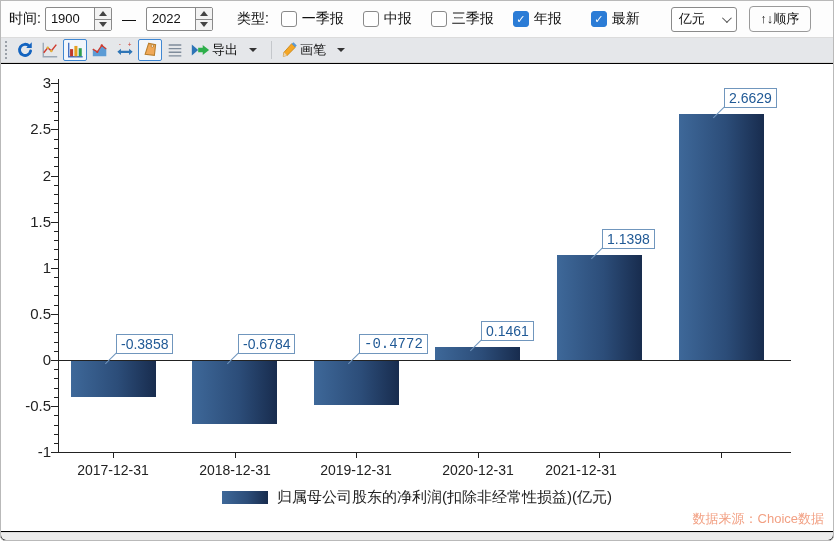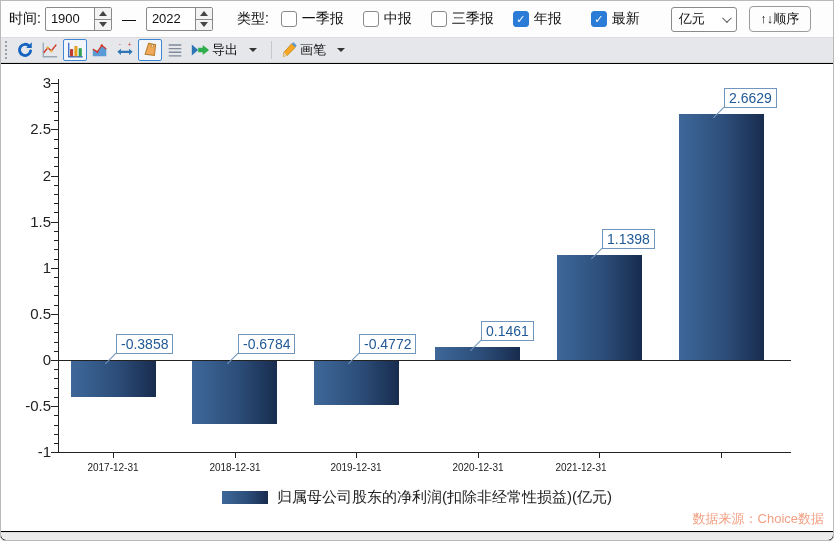--- a/index.html
+++ b/index.html
@@ -63,21 +63,21 @@
   .tbtext { margin: 0 2px 0 2px; }
   .caret { width: 0; height: 0; border-left: 4px solid transparent; border-right: 4px solid transparent; border-top: 4px solid #333; margin: 0 8px 0 6px; }
   .sep { width: 1px; height: 18px; background: #c4c7cb; margin: 0 6px; }
   
   .chart { position: absolute; top: 63px; left: 0; right: 0; bottom: 9px; background: #fff; }
   .plot { position: absolute; inset: 0; }
   .axis { position: absolute; background: #222; }
   .tick { position: absolute; background: #222; height: 1px; }
   .xtickmark { position: absolute; background: #222; width: 1px; height: 5px; }
   .ylab { position: absolute; width: 42px; text-align: right; font-size: 15px; color: #222; }
-  .xlab { position: absolute; width: 110px; text-align: center; font-size: 10px; color: #222; }
+  .xlab { position: absolute; width: 110px; text-align: center; font-size: 14px; color: #222; }
   .bar { position: absolute; }
   .vlabel {
     position: absolute; height: 20px; padding: 1px 4px; background: #fff;
     border: 1px solid #7096bd; font-size: 14px; color: #215a96; line-height: 17px; white-space: nowrap;
   }
   .leader { position: absolute; left: 0; top: 100%; width: 16px; height: 0; border-top: 1px solid #7096bd; transform-origin: 0 0; transform: rotate(135deg); }
   .legend { position: absolute; left: 0; right: 0; top: 424px; display: flex; align-items: center; justify-content: center; }
   .lswatch { width: 46px; height: 13px; margin-right: 9px; }
   .ltext { font-size: 15px; color: #222; }
   
@@ -285,21 +285,21 @@
         <div class="xtickmark" style="left: 112px; top: 389px;"></div>
         <div class="xlab" style="left: 57px; top: 398px;">2017-12-31</div>
         <div class="vlabel" style="left: 115px; top: 270px; border-color: rgb(112, 150, 189); color: rgb(33, 90, 150);">-0.3858<div class="leader" style="border-top-color: rgb(112, 150, 189);"></div></div>
         <div class="bar" style="left: 191px; top: 297px; width: 85px; height: 63px; background: linear-gradient(90deg, rgb(62, 104, 153) 0%, rgb(44, 77, 121) 55%, rgb(24, 44, 78) 100%);"></div>
         <div class="xtickmark" style="left: 234px; top: 389px;"></div>
         <div class="xlab" style="left: 179px; top: 398px;">2018-12-31</div>
         <div class="vlabel" style="left: 237px; top: 270px; border-color: rgb(112, 150, 189); color: rgb(33, 90, 150);">-0.6784<div class="leader" style="border-top-color: rgb(112, 150, 189);"></div></div>
         <div class="bar" style="left: 313px; top: 297px; width: 85px; height: 44px; background: linear-gradient(90deg, rgb(62, 104, 153) 0%, rgb(44, 77, 121) 55%, rgb(24, 44, 78) 100%);"></div>
         <div class="xtickmark" style="left: 355px; top: 389px;"></div>
         <div class="xlab" style="left: 300px; top: 398px;">2019-12-31</div>
-        <div class="vlabel" style="left: 358px; top: 270px; border-color: rgb(112, 150, 189); color: rgb(33, 90, 150);">-0.4772<div class="leader" style="border-top-color: rgb(112, 150, 189);"></div></div>
+        <div class="vlabel" style="left: 358px; top: 270px; border-color: rgb(112, 150, 189); color: rgb(33, 90, 150); font-family: Liberation Mono, monospace;">-0.4772<div class="leader" style="border-top-color: rgb(112, 150, 189);"></div></div>
         <div class="bar" style="left: 434px; top: 283px; width: 85px; height: 13px; background: linear-gradient(90deg, rgb(62, 104, 153) 0%, rgb(44, 77, 121) 55%, rgb(24, 44, 78) 100%);"></div>
         <div class="xtickmark" style="left: 477px; top: 389px;"></div>
         <div class="xlab" style="left: 422px; top: 398px;">2020-12-31</div>
         <div class="vlabel" style="left: 480px; top: 257px; border-color: rgb(112, 150, 189); color: rgb(33, 90, 150);">0.1461<div class="leader" style="border-top-color: rgb(112, 150, 189);"></div></div>
         <div class="bar" style="left: 556px; top: 191px; width: 85px; height: 105px; background: linear-gradient(90deg, rgb(62, 104, 153) 0%, rgb(44, 77, 121) 55%, rgb(24, 44, 78) 100%);"></div>
         <div class="xtickmark" style="left: 598px; top: 389px;"></div>
         <div class="xlab" style="left: 525px; top: 398px;">2021-12-31</div>
         <div class="vlabel" style="left: 601px; top: 165px; border-color: rgb(112, 150, 189); color: rgb(33, 90, 150);">1.1398<div class="leader" style="border-top-color: rgb(112, 150, 189);"></div></div>
         <div class="bar" style="left: 678px; top: 50px; width: 85px; height: 246px; background: linear-gradient(90deg, rgb(62, 104, 153) 0%, rgb(44, 77, 121) 55%, rgb(24, 44, 78) 100%);"></div>
         <div class="xtickmark" style="left: 720px; top: 389px;"></div>

